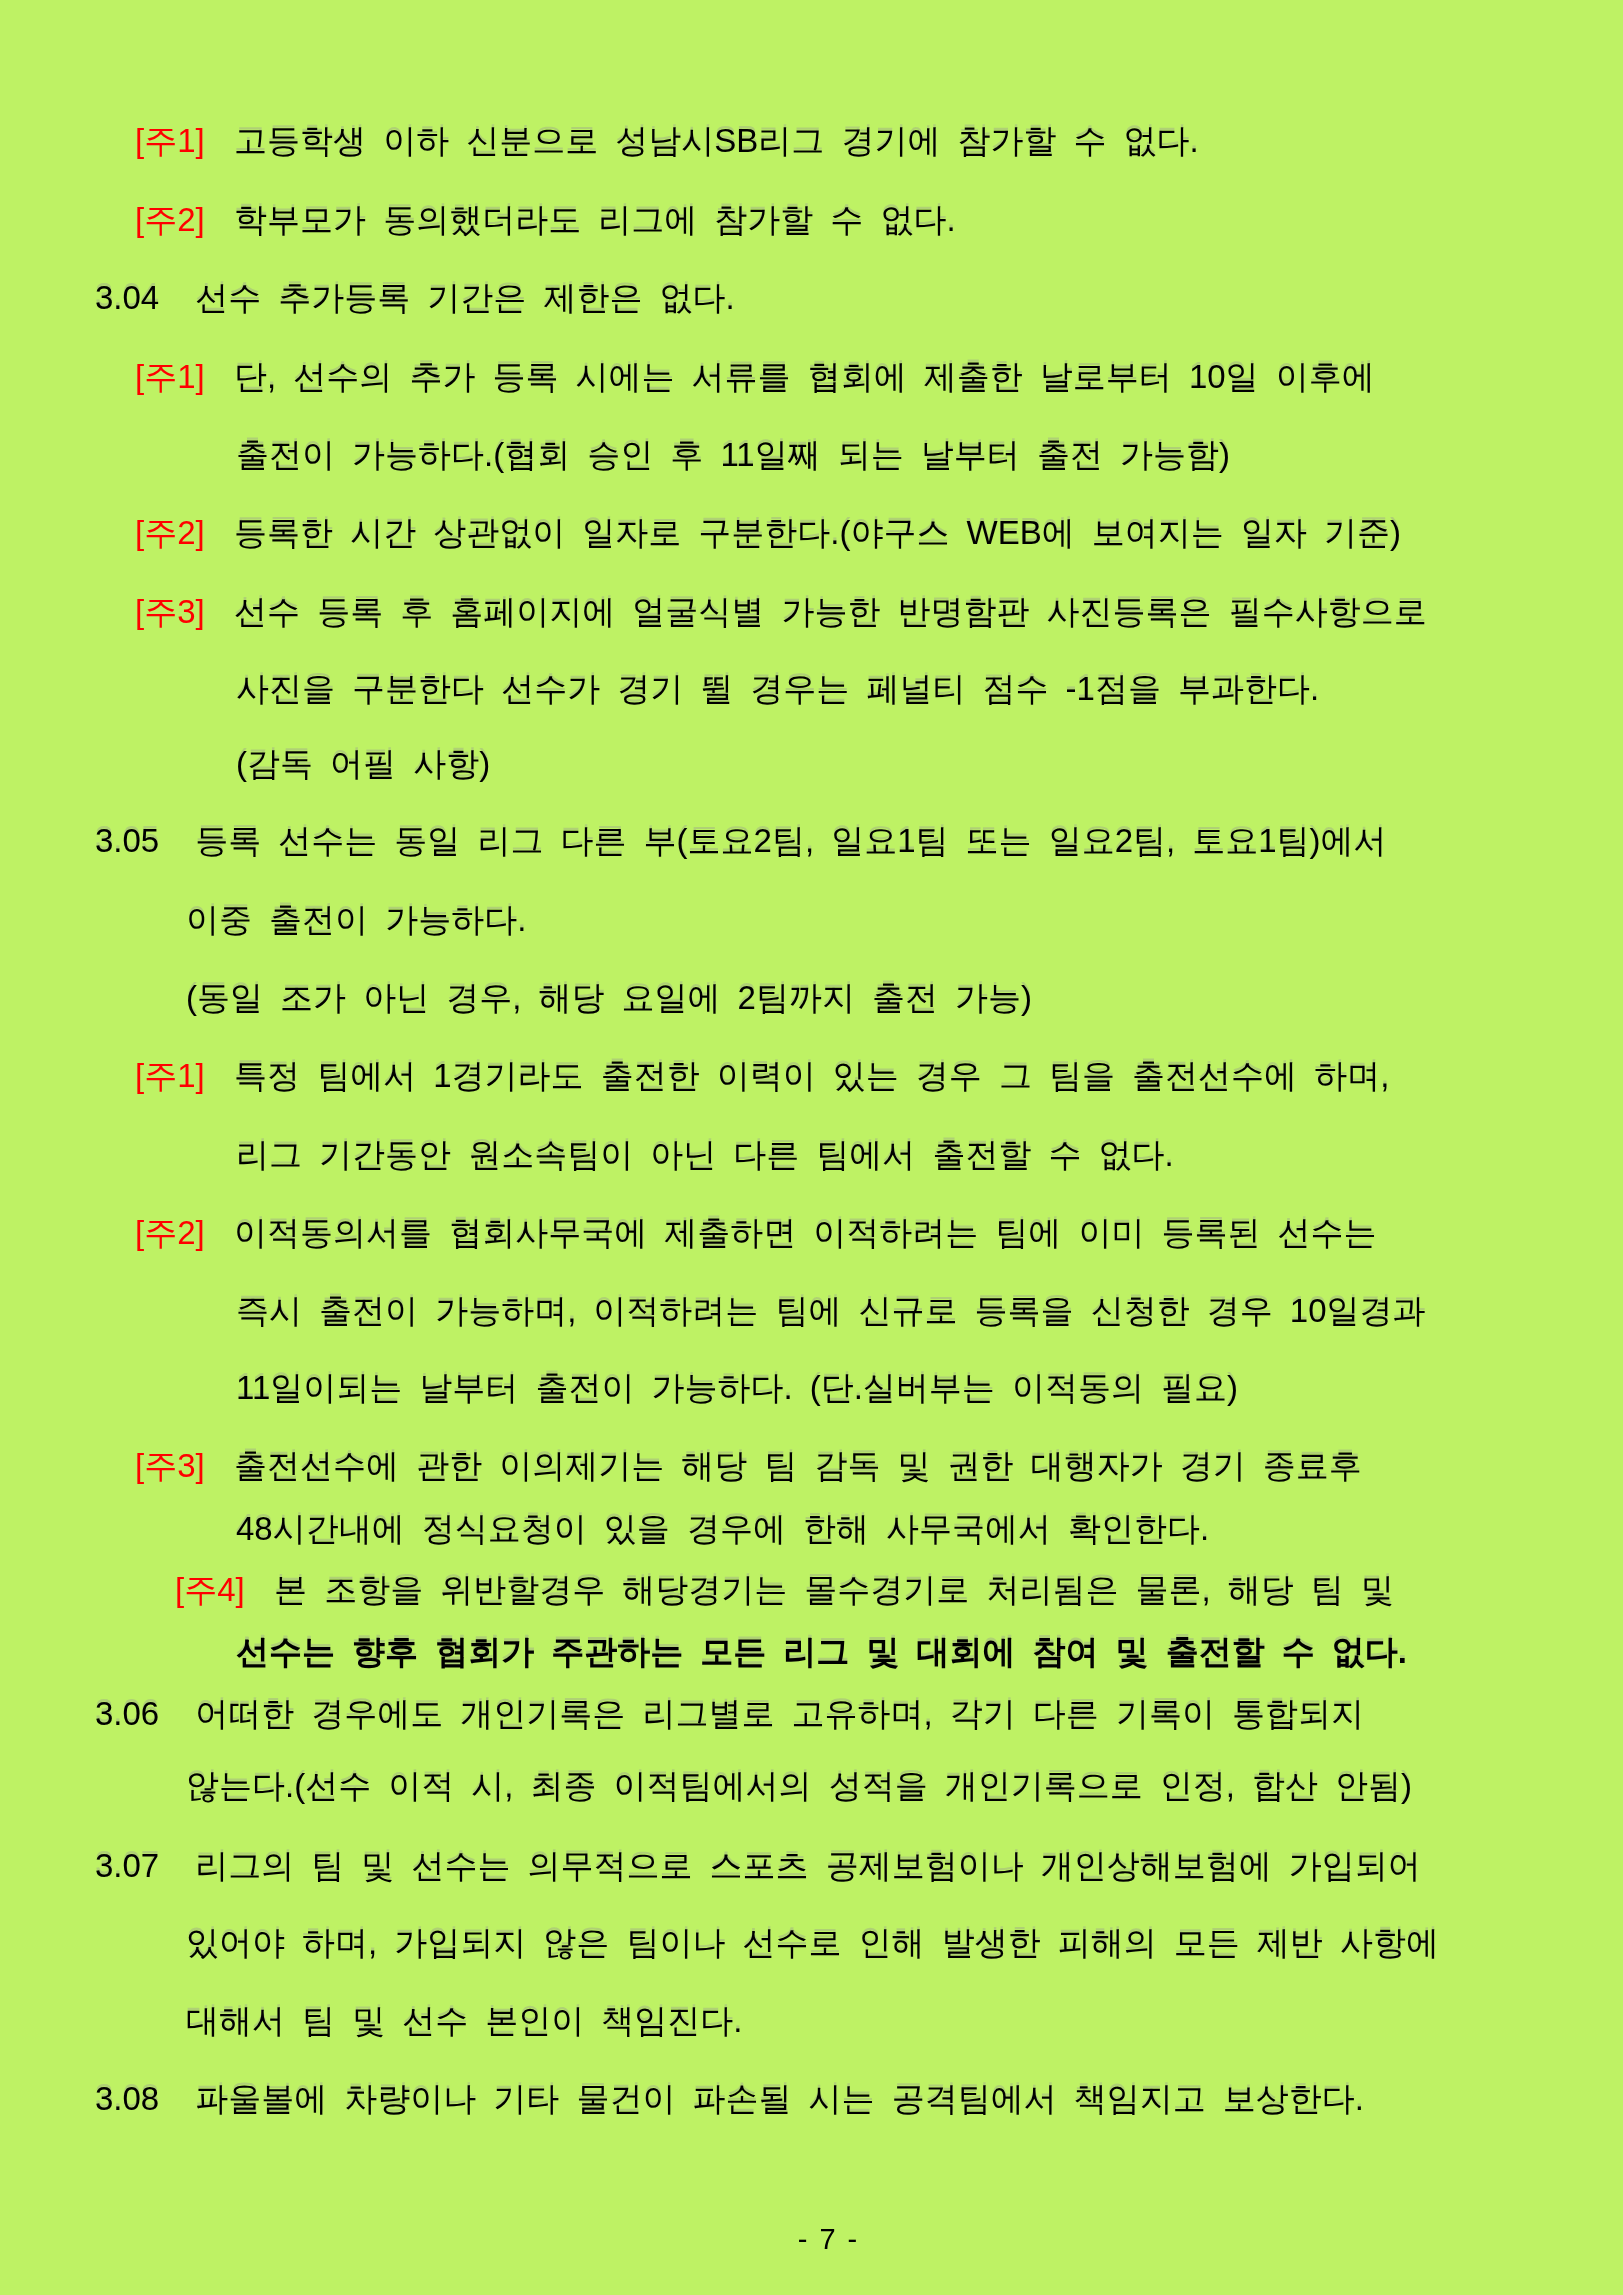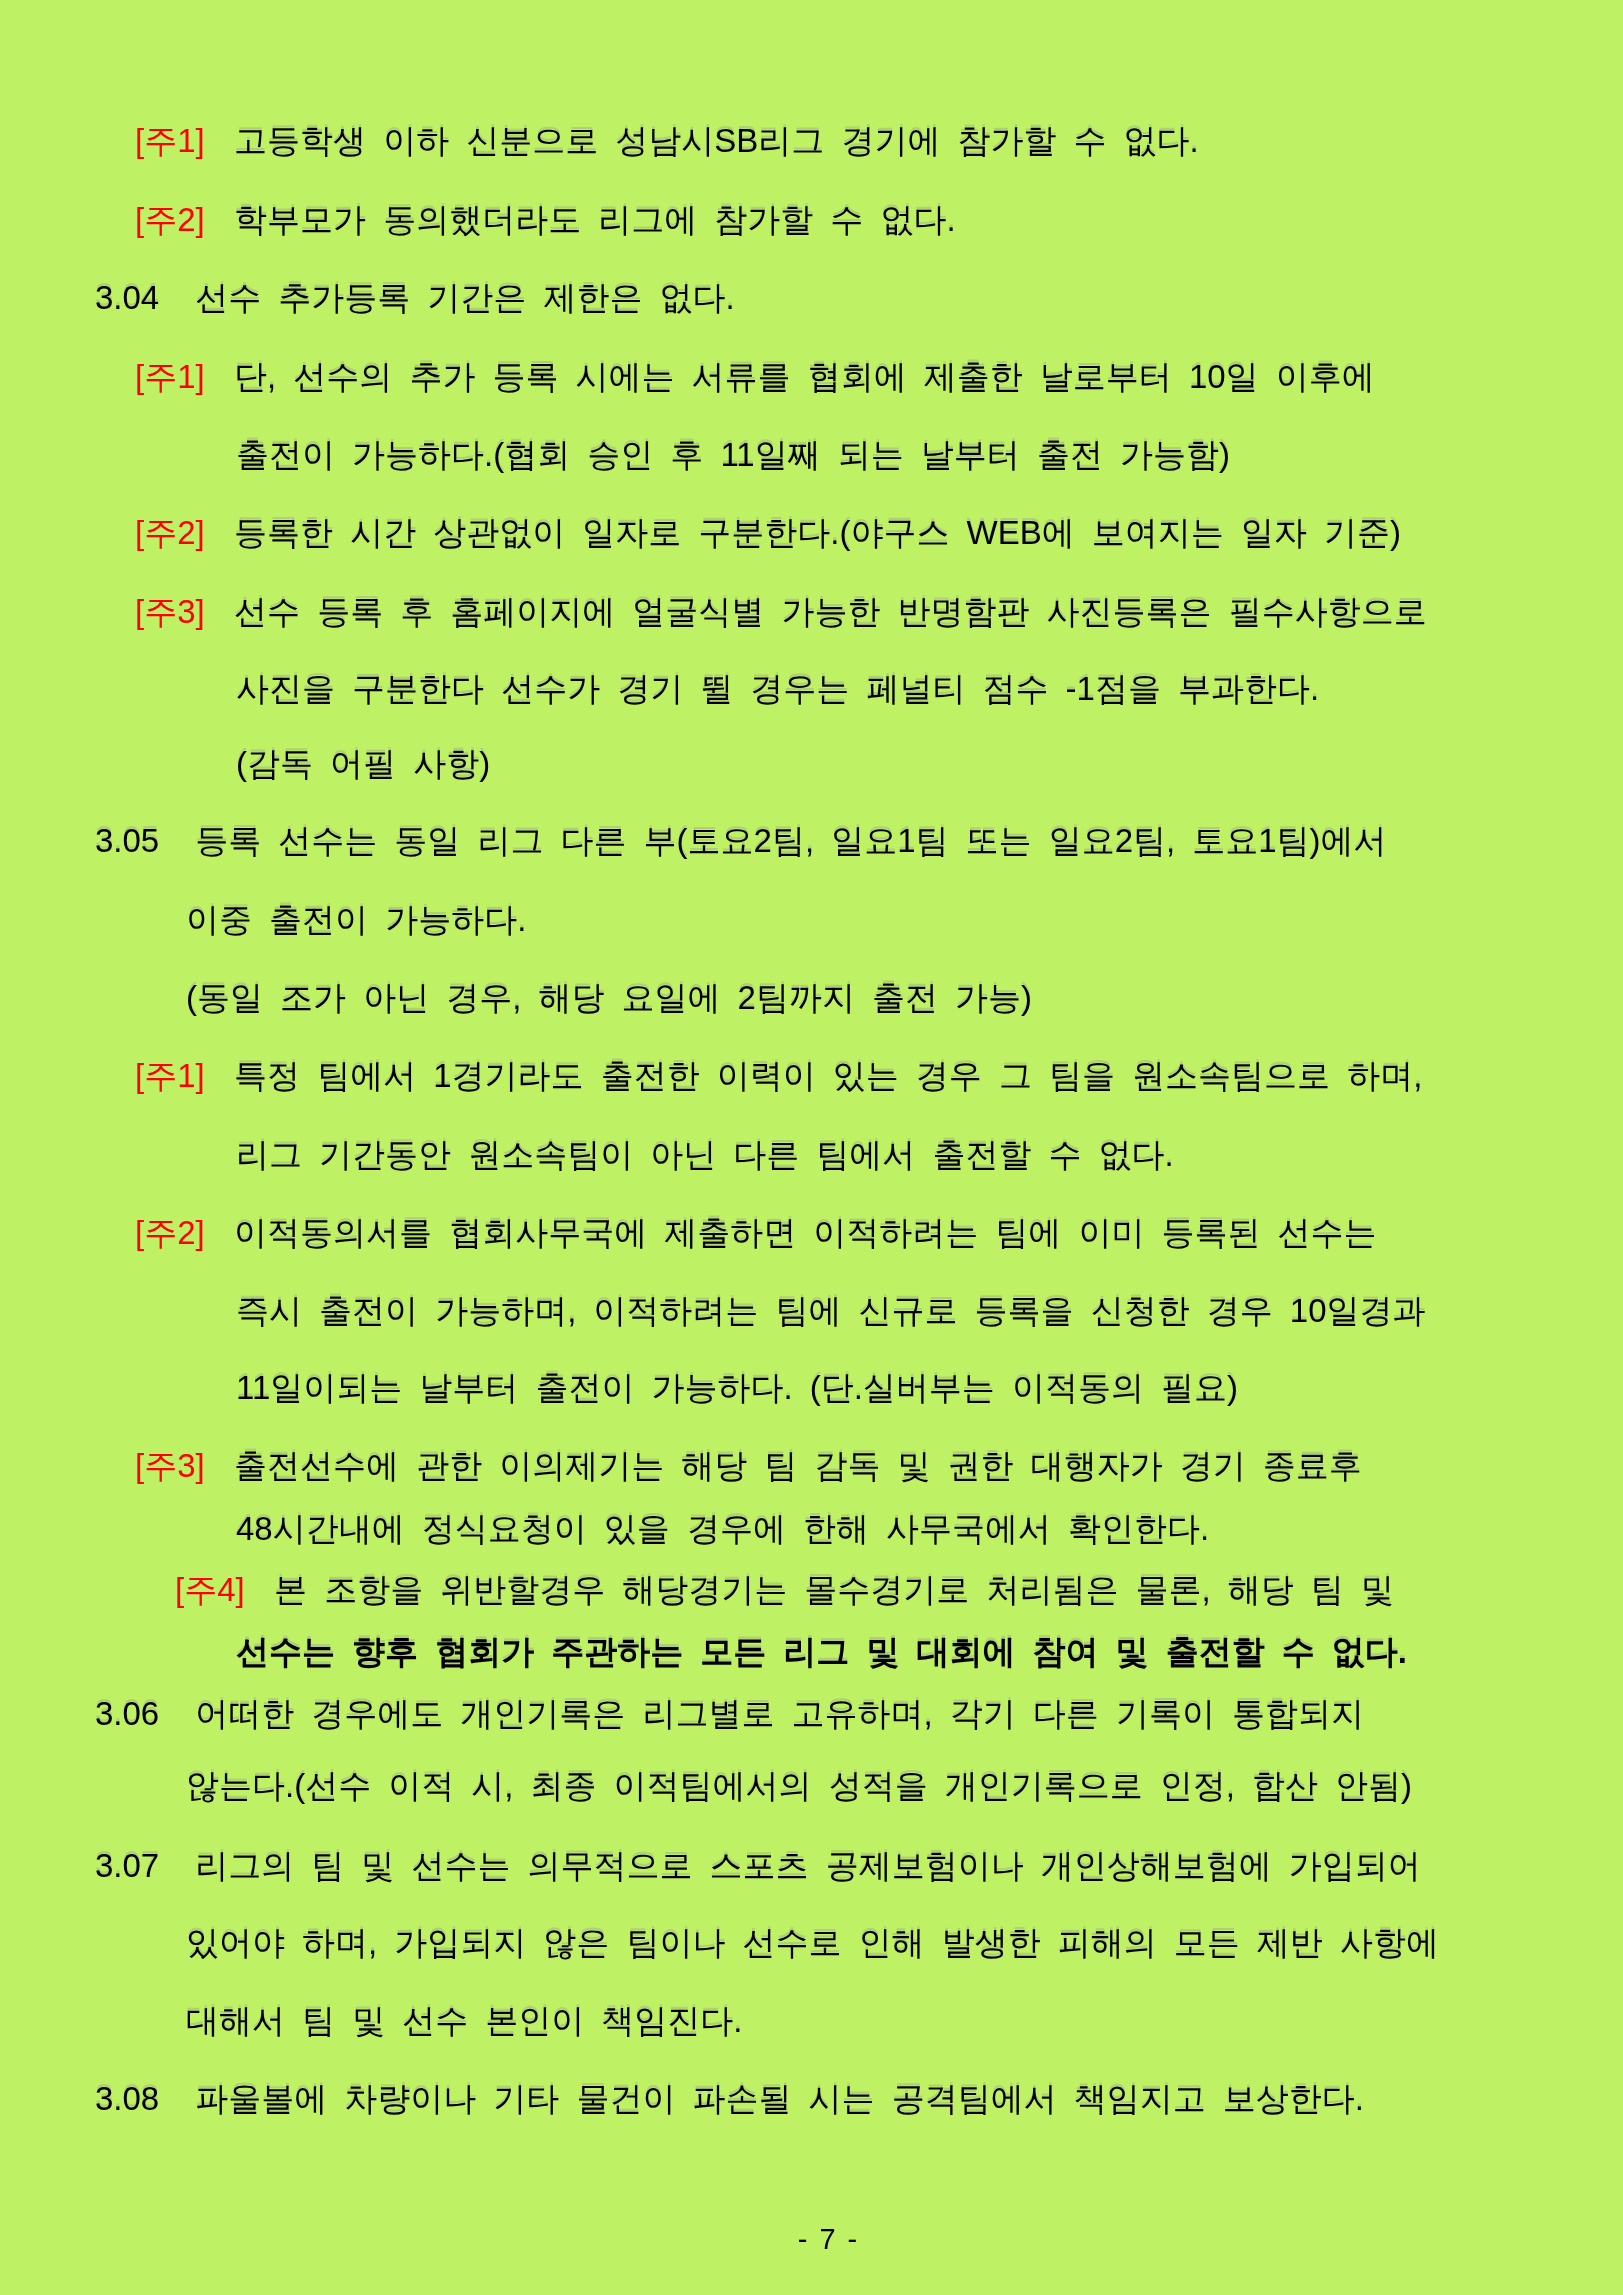--- a/index.html
+++ b/index.html
@@ -60,21 +60,21 @@
       <div class="line kind-section" style="top: 281px;"><span class="marker-section">3.04</span><span>선수 추가등록 기간은 제한은 없다.</span></div>
       <div class="line kind-note" style="top: 360px;"><span class="marker-note">[주1]</span><span>단, 선수의 추가 등록 시에는 서류를 협회에 제출한 날로부터 10일 이후에</span></div>
       <div class="line kind-note-cont" style="top: 438px;"><span>출전이 가능하다.(협회 승인 후 11일째 되는 날부터 출전 가능함)</span></div>
       <div class="line kind-note" style="top: 516px;"><span class="marker-note">[주2]</span><span>등록한 시간 상관없이 일자로 구분한다.(야구스 WEB에 보여지는 일자 기준)</span></div>
       <div class="line kind-note" style="top: 595px;"><span class="marker-note">[주3]</span><span>선수 등록 후 홈페이지에 얼굴식별 가능한 반명함판 사진등록은 필수사항으로</span></div>
       <div class="line kind-note-cont" style="top: 672px;"><span>사진을 구분한다 선수가 경기 뛸 경우는 페널티 점수 -1점을 부과한다.</span></div>
       <div class="line kind-note-cont" style="top: 747px;"><span>(감독 어필 사항)</span></div>
       <div class="line kind-section" style="top: 824px;"><span class="marker-section">3.05</span><span>등록 선수는 동일 리그 다른 부(토요2팀, 일요1팀 또는 일요2팀, 토요1팀)에서</span></div>
       <div class="line kind-section-cont" style="top: 903px;"><span>이중 출전이 가능하다.</span></div>
       <div class="line kind-section-cont" style="top: 981px;"><span>(동일 조가 아닌 경우, 해당 요일에 2팀까지 출전 가능)</span></div>
-      <div class="line kind-note" style="top: 1059px;"><span class="marker-note">[주1]</span><span>특정 팀에서 1경기라도 출전한 이력이 있는 경우 그 팀을 원소속팀으로 하며,</span></div>
+      <div class="line kind-note" style="top: 1059px;"><span class="marker-note">[주1]</span><span>특정 팀에서 1경기라도 출전한 이력이 있는 경우 그 팀을 출전선수에 하며,</span></div>
       <div class="line kind-note-cont" style="top: 1138px;"><span>리그 기간동안 원소속팀이 아닌 다른 팀에서 출전할 수 없다.</span></div>
       <div class="line kind-note" style="top: 1216px;"><span class="marker-note">[주2]</span><span>이적동의서를 협회사무국에 제출하면 이적하려는 팀에 이미 등록된 선수는</span></div>
       <div class="line kind-note-cont" style="top: 1294px;"><span>즉시 출전이 가능하며, 이적하려는 팀에 신규로 등록을 신청한 경우 10일경과</span></div>
       <div class="line kind-note-cont" style="top: 1371px;"><span>11일이되는 날부터 출전이 가능하다. (단.실버부는 이적동의 필요)</span></div>
       <div class="line kind-note" style="top: 1449px;"><span class="marker-note">[주3]</span><span>출전선수에 관한 이의제기는 해당 팀 감독 및 권한 대행자가 경기 종료후</span></div>
       <div class="line kind-note-cont" style="top: 1512px;"><span>48시간내에 정식요청이 있을 경우에 한해 사무국에서 확인한다.</span></div>
       <div class="line kind-note" style="top: 1573px; margin-left: 40px;"><span class="marker-note">[주4]</span><span>본 조항을 위반할경우 해당경기는 몰수경기로 처리됨은 물론, 해당 팀 및</span></div>
       <div class="line kind-note-cont" style="top: 1635px; font-weight: bold;"><span>선수는 향후 협회가 주관하는 모든 리그 및 대회에 참여 및 출전할 수 없다.</span></div>
       <div class="line kind-section" style="top: 1697px;"><span class="marker-section">3.06</span><span>어떠한 경우에도 개인기록은 리그별로 고유하며, 각기 다른 기록이 통합되지</span></div>
       <div class="line kind-section-cont" style="top: 1769px;"><span>않는다.(선수 이적 시, 최종 이적팀에서의 성적을 개인기록으로 인정, 합산 안됨)</span></div>

